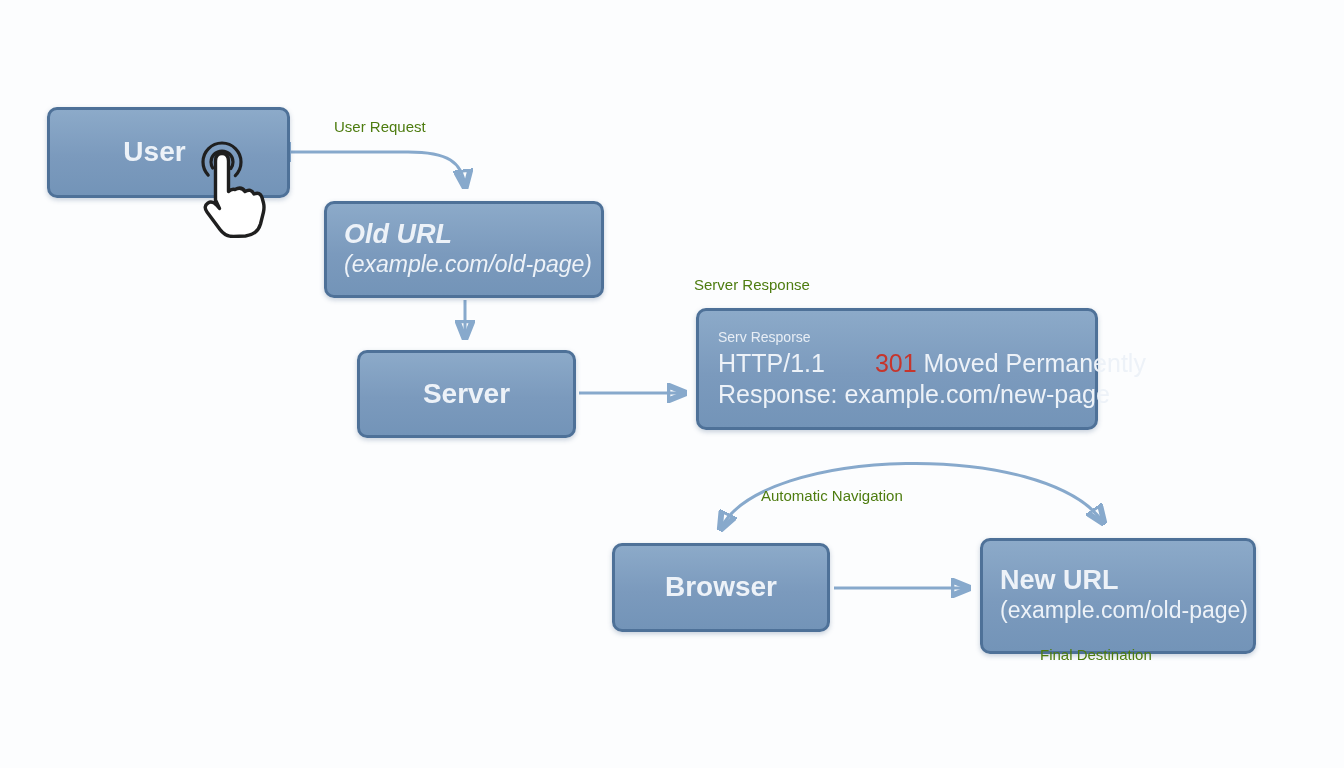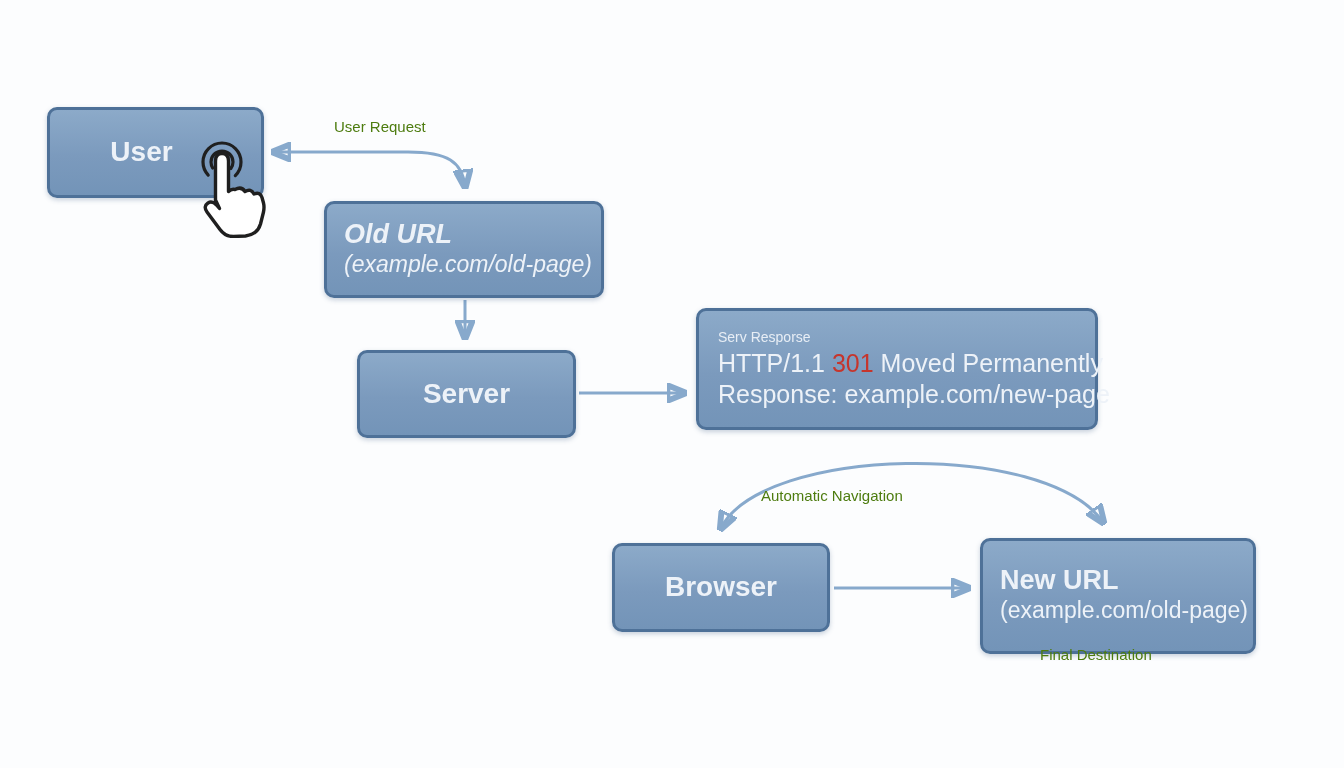--- a/index.html
+++ b/index.html
@@ -25,42 +25,42 @@
   .node.center{align-items:center;}
   .node-label{font-size:28px;font-weight:600;line-height:1.1;}
   .node-sublabel{font-size:23px;font-weight:400;line-height:1.28;}
   .pad-left{padding-left:17px;align-items:flex-start;}
   .flow-label{
     position:absolute;z-index:3;
     color:#4d7c0f;font-size:15px;font-weight:500;white-space:nowrap;
   }
   .resp-heading{font-size:14px;font-weight:400;margin-bottom:3px;opacity:.95;}
   .resp-line{font-size:25px;font-weight:400;line-height:1.23;white-space:nowrap;}
-  .code-red{color:#c6352c;font-weight:400;}
+  .code-red{color:#c6352c;font-weight:400;margin-left:43px;}
   .tap-icon{position:absolute;z-index:4;}
 </style>
 </head>
 <body>
 
 <div class="canvas">
 
   <svg class="arrows" width="1344" height="768" viewBox="0 0 1344 768" aria-hidden="true">
     <defs>
       <marker id="ah" viewBox="0 0 10 10" refX="8.5" refY="5" markerWidth="6.5" markerHeight="6.5" orient="auto-start-reverse">
         <path d="M0,1 L10,5 L0,9 z" fill="#87a9cc" stroke="none"></path>
       </marker>
     </defs>
     <path d="M274 152 H408 C448 152 462 162 465 186" marker-start="url(#ah)" marker-end="url(#ah)"></path>
     <path d="M465 300 V337" marker-end="url(#ah)"></path>
     <path d="M579 393 H684" marker-end="url(#ah)"></path>
     <path d="M721 528 C763 446 1045 440 1103 522" marker-start="url(#ah)" marker-end="url(#ah)"></path>
     <path d="M834 588 H968" marker-end="url(#ah)"></path>
   </svg>
 
-  <div class="node center" style="left:47px;top:107px;width:217px;height:91px;padding-right:28px;">
+  <div class="node center" style="left:47px;top:107px;width:243px;height:91px;padding-right:28px;">
     <div class="node-label">User</div>
   </div>
 
   <svg class="tap-icon" style="left:186px;top:138px;" width="92" height="100" viewBox="0 0 92 100" aria-hidden="true">
     <circle cx="36" cy="24" r="19" fill="none" stroke="#1f1f1f" stroke-width="3.2" stroke-dasharray="15 30 75" stroke-linecap="round"></circle>
     <circle cx="36" cy="24" r="11" fill="none" stroke="#1f1f1f" stroke-width="3.2" stroke-dasharray="7 21 42" stroke-linecap="round"></circle>
     <path fill="#ffffff" stroke="#1f1f1f" stroke-width="3.4" stroke-linejoin="round" stroke-linecap="round" d="M29.5 62 V23 Q29.5 15.5 36 15.5 Q42.5 15.5 42.5 23 V53.5
              Q45.5 50.5 49 51.5 Q55.5 48 59 53.5 Q65 50 68 56 Q74 53.5 76 59.5
              L77.5 65 Q78.5 69 77.5 74 L74.5 86 Q71.5 96.5 59.5 98
              L47.5 98.5 Q39 98.5 34 91.5 L21 74 Q17 68.5 22 65
@@ -71,20 +71,21 @@
 
   <div class="node pad-left" style="left:324px;top:201px;width:280px;height:97px;font-style:italic;">
     <div class="node-label" style="font-size:27px;">Old URL</div>
     <div class="node-sublabel">(example.com/old-page)</div>
   </div>
 
   <div class="node center" style="left:357px;top:350px;width:219px;height:88px;">
     <div class="node-label">Server</div>
   </div>
 
+  <div class="flow-label" style="left:694px;top:276px;">Server Response</div>
 
   <div class="node pad-left" style="left:696px;top:308px;width:402px;height:122px;padding-left:19px;">
     <div class="resp-heading">Serv Resporse</div>
     <div class="resp-line"><span>HTTP/1.1 </span><span class="code-red">301</span><span> Moved Permanently</span></div>
     <div class="resp-line">Response: example.com/new-page</div>
   </div>
 
   <div class="flow-label" style="left:761px;top:487px;">Automatic Navigation</div>
 
   <div class="node center" style="left:612px;top:543px;width:218px;height:89px;">

